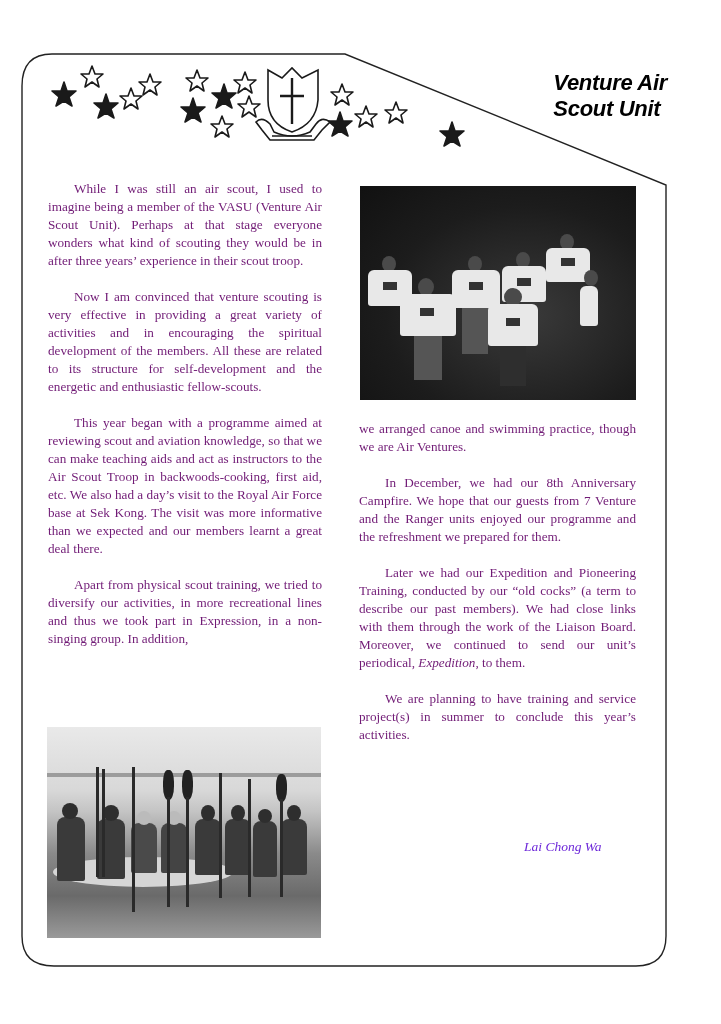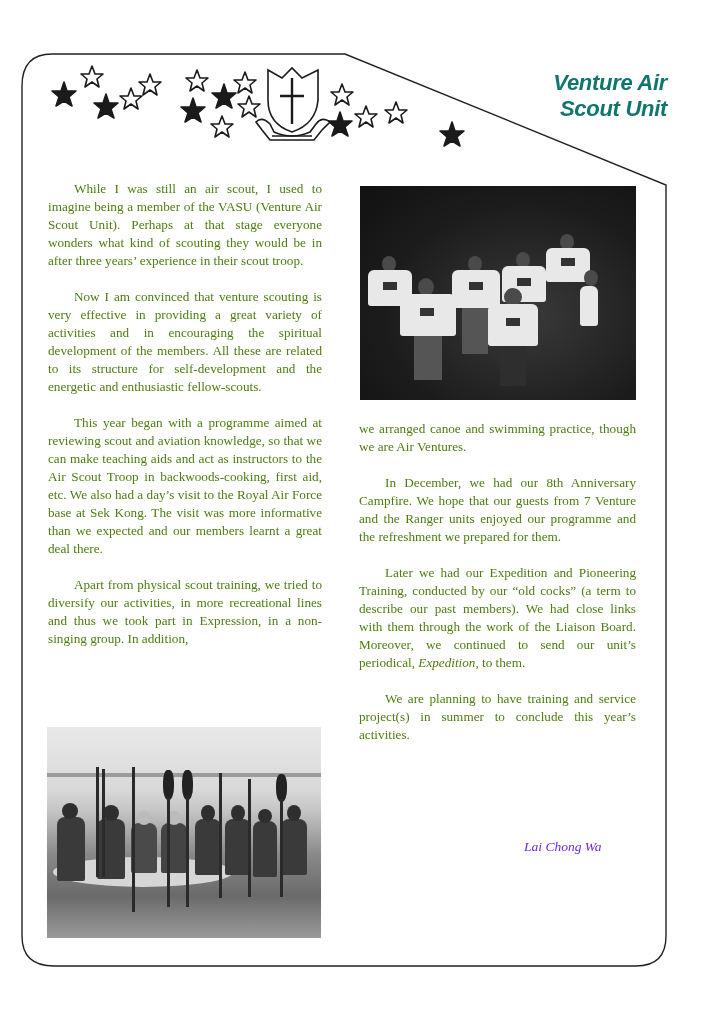--- a/index.html
+++ b/index.html
@@ -1,19 +1,19 @@
 <!DOCTYPE html>
 <html><head>
 <meta charset="utf-8">
 <style>
   html, body { margin: 0; padding: 0; background: #ffffff; }
   body { width: 721px; height: 1024px; position: relative; overflow: hidden; font-family: "Liberation Serif", serif; color: #222; }
   #frame { position: absolute; left: 0; top: 0; width: 721px; height: 1024px; }
-  .title { position: absolute; right: 54px; top: 70px; text-align: right; font-family: "Liberation Sans", sans-serif; font-style: italic; font-weight: bold; font-size: 22px; line-height: 26px; color: #0f766e; letter-spacing: -0.3px; }
-  .col { position: absolute; font-size: 13.2px; line-height: 18px; text-align: justify; color: #4d7c0f; }
+  .title { position: absolute; right: 54px; top: 70px; text-align: left; font-family: "Liberation Sans", sans-serif; font-style: italic; font-weight: bold; font-size: 22px; line-height: 26px; color: #000000; letter-spacing: -0.3px; }
+  .col { position: absolute; font-size: 13.2px; line-height: 18px; text-align: justify; color: #701a75; }
   .col p { margin: 0 0 18px 0; text-indent: 26px; }
   .col-left { left: 48px; top: 180px; width: 274px; }
   .col-right { left: 359px; top: 420px; width: 277px; }
   .col-right p.cont { text-indent: 0; }
   .photo { position: absolute; overflow: hidden; }
   .photo-night { left: 360px; top: 186px; width: 276px; height: 214px; background: radial-gradient(ellipse at 60% 60%, #3a3a3a 0%, #1c1c1c 60%, #111 100%); }
   .photo-canoe { left: 47px; top: 727px; width: 274px; height: 211px; background: linear-gradient(to bottom, #e9e9e9 0%, #d8d8d8 30%, #c4c4c4 40%, #8a8a8a 60%, #6a6a6a 80%, #9a9a9a 100%); }
   .signature { position: absolute; left: 524px; top: 839px; font-style: italic; font-size: 13.5px; color: #6d28d9; }
   .person { position: absolute; }
   .shirt { position: absolute; background: #e8e8e8; border-radius: 6px 6px 3px 3px; }

